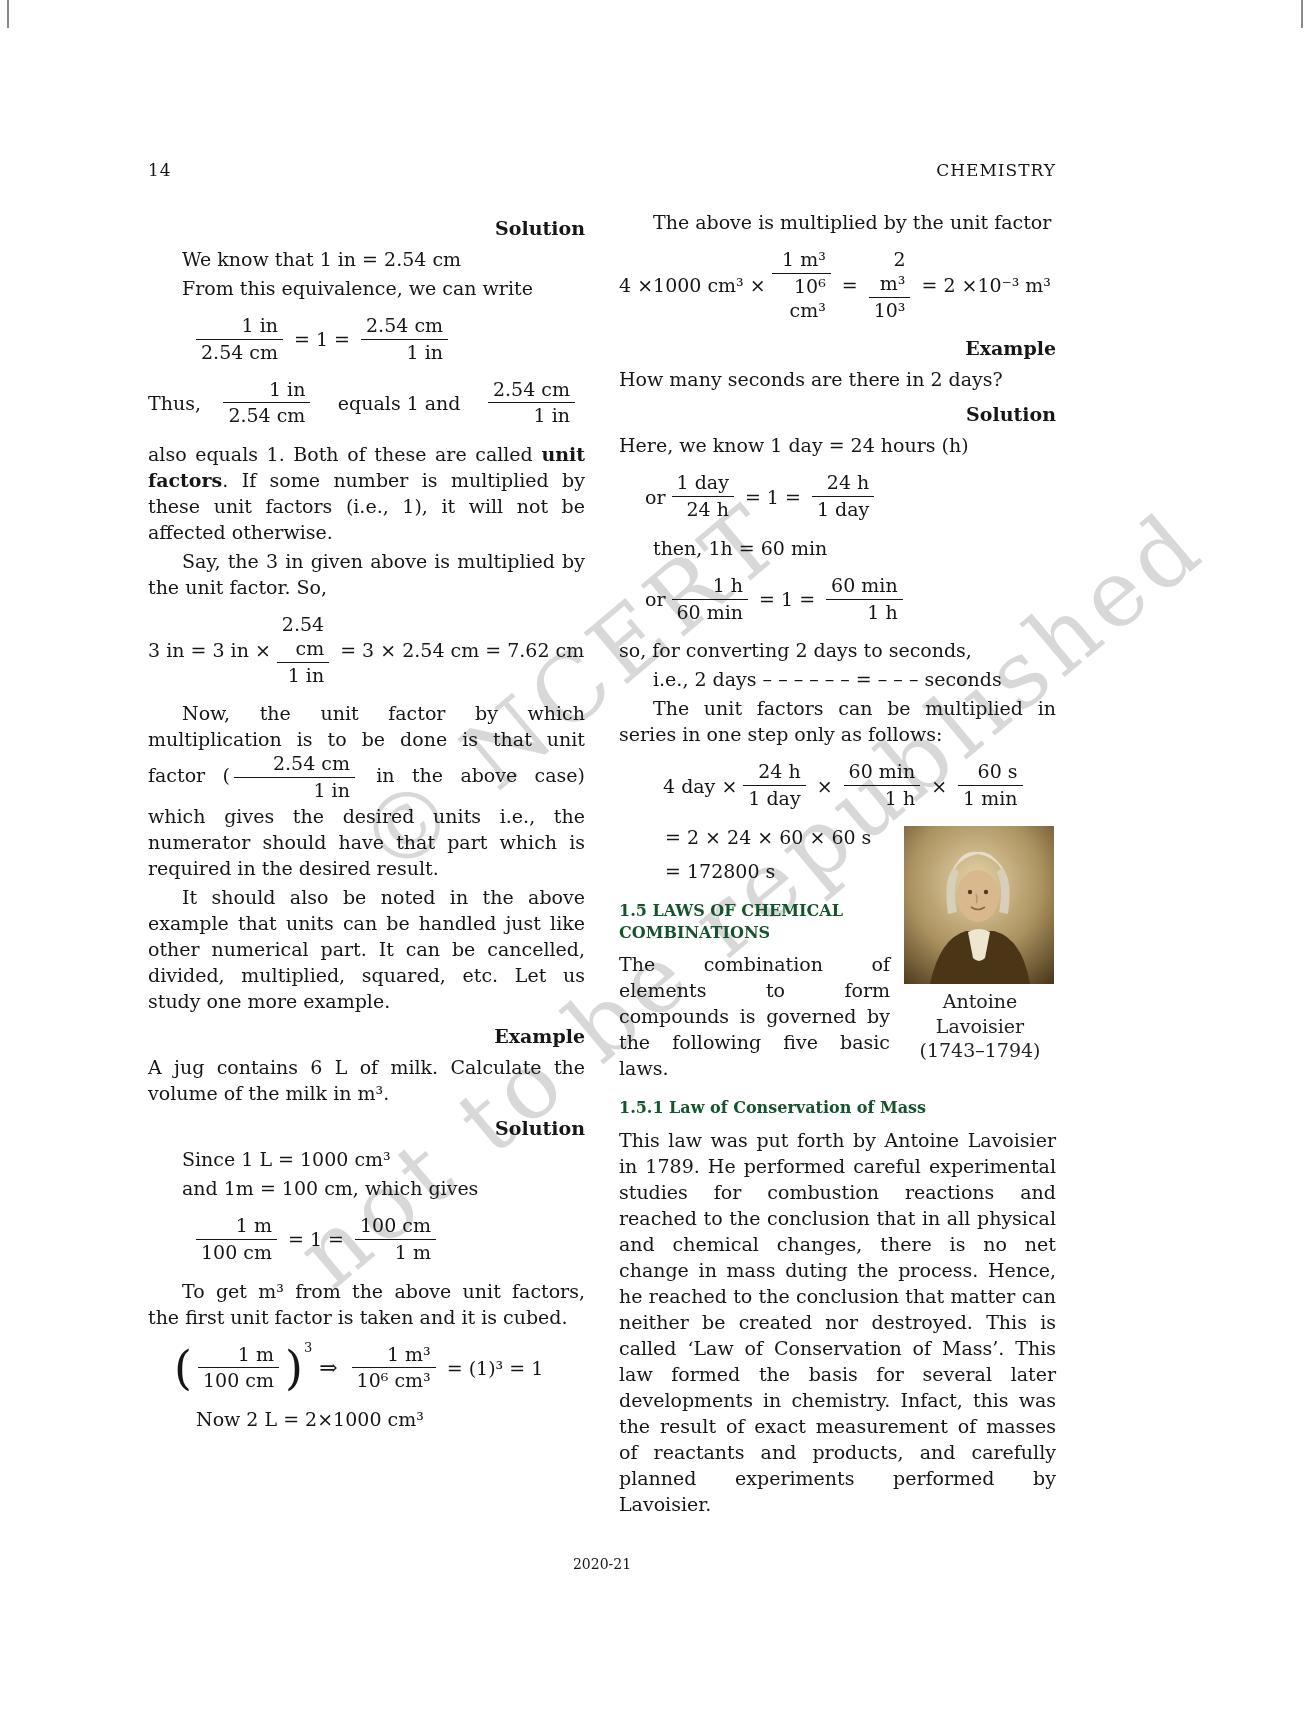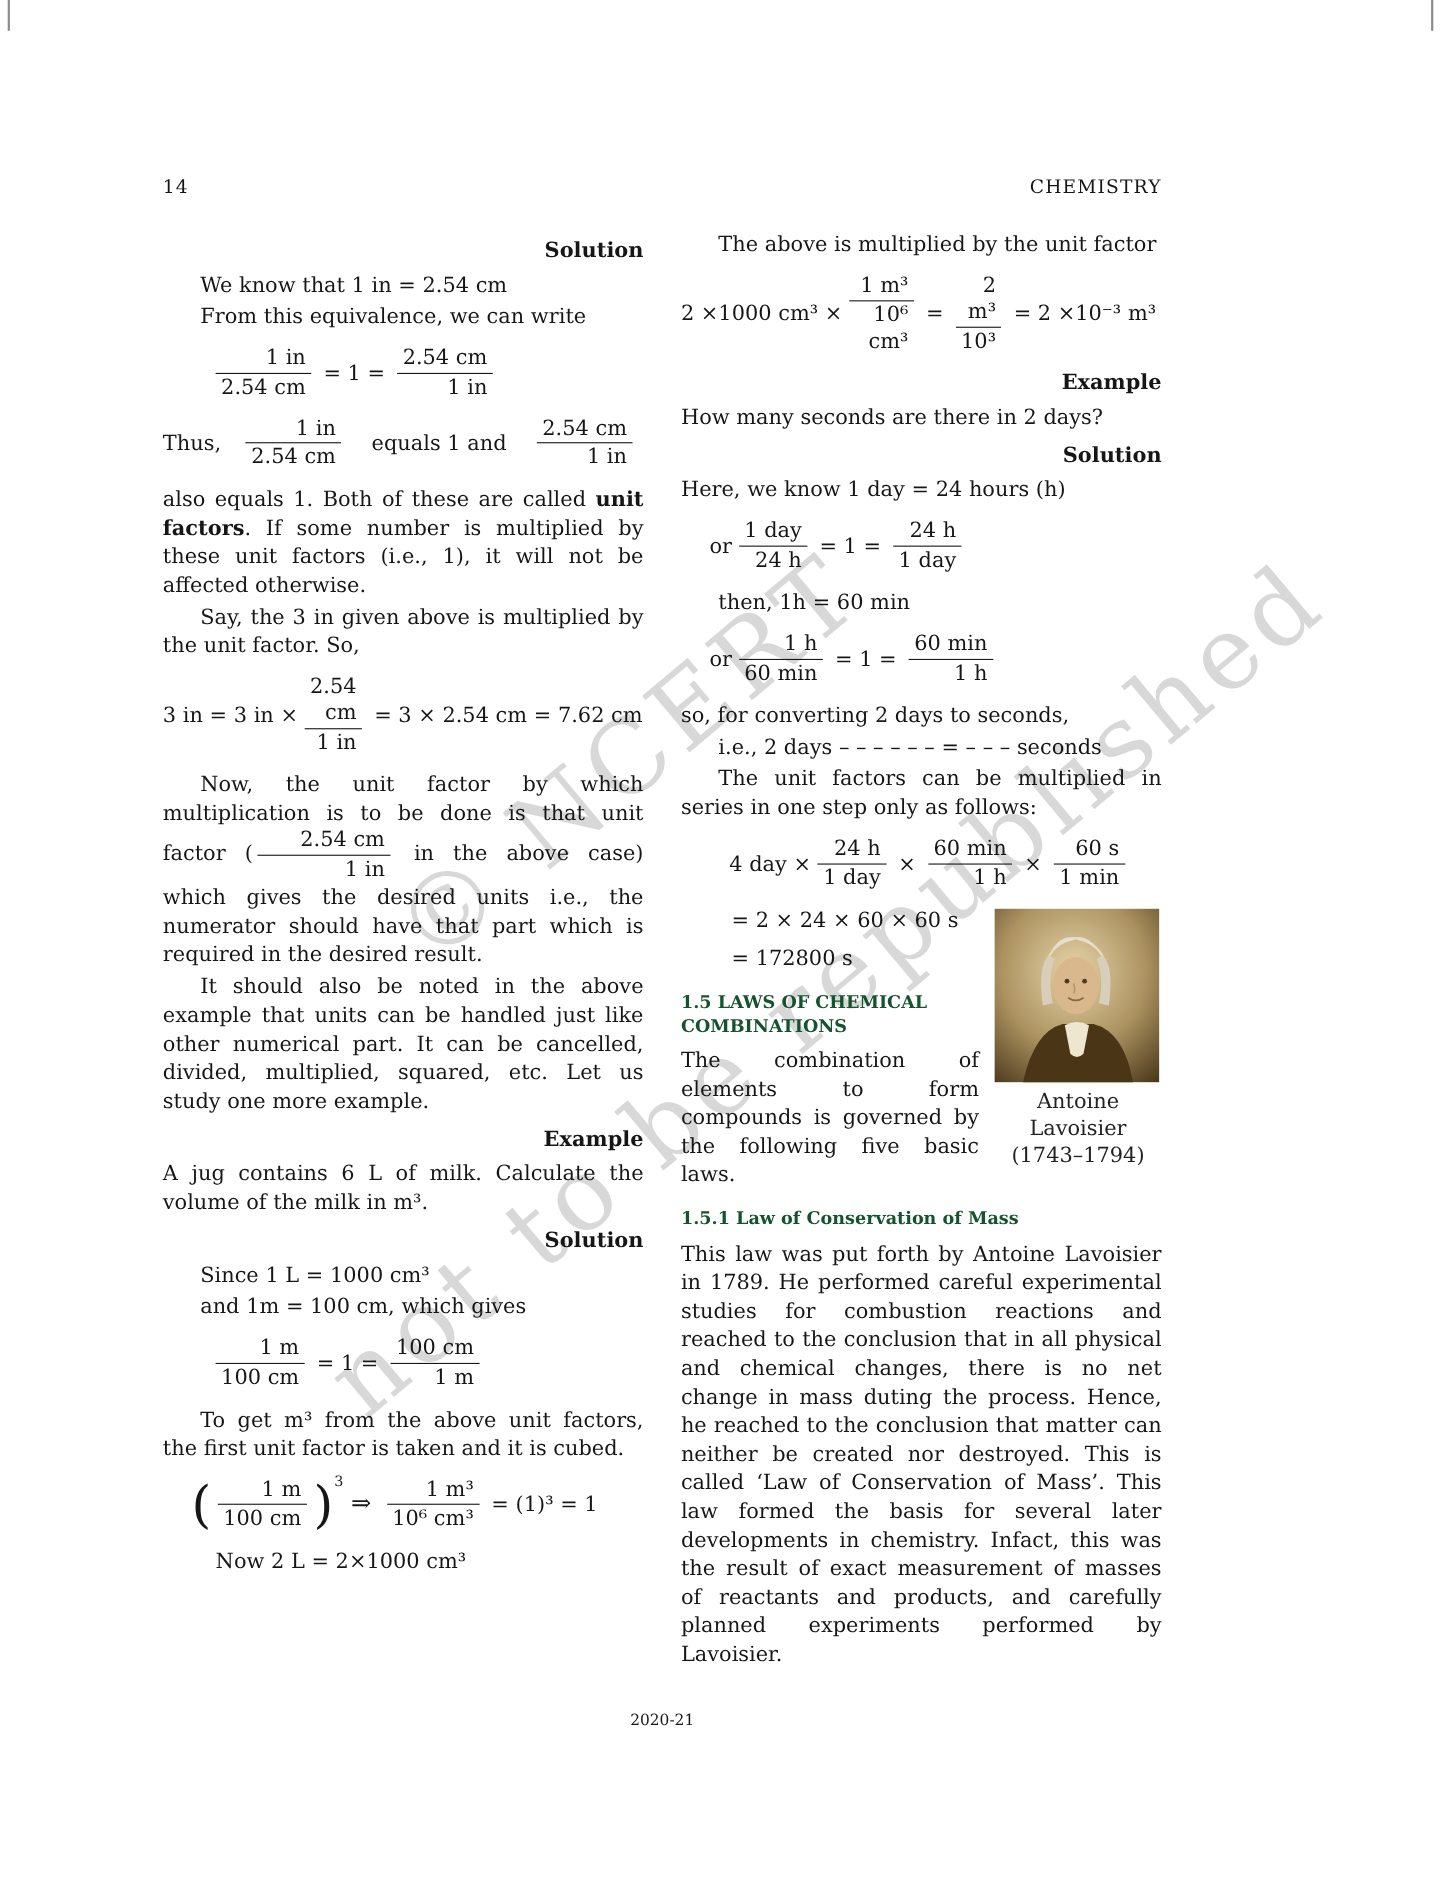--- a/index.html
+++ b/index.html
@@ -180,21 +180,21 @@
     </div>
 
     <p class="indent" style="text-indent:48px;">Now 2 L = 2×1000 cm³</p>
   </div>
 
   <div class="col">
 
     <p class="indent">The above is multiplied by the unit factor</p>
 
     <div class="equation">
-      <span class="eq-pre">2 ×1000 cm³ ×</span>
+      <span class="eq-pre">4 ×1000 cm³ ×</span>
       <span class="frac">
         <span class="num">1 m³</span>
         <span class="den">10⁶ cm³</span>
       </span>
       <span class="eq-op">=</span>
       <span class="frac">
         <span class="num">2 m³</span>
         <span class="den">10³</span>
       </span>
       <span class="eq-op">= 2 ×10⁻³ m³</span>

